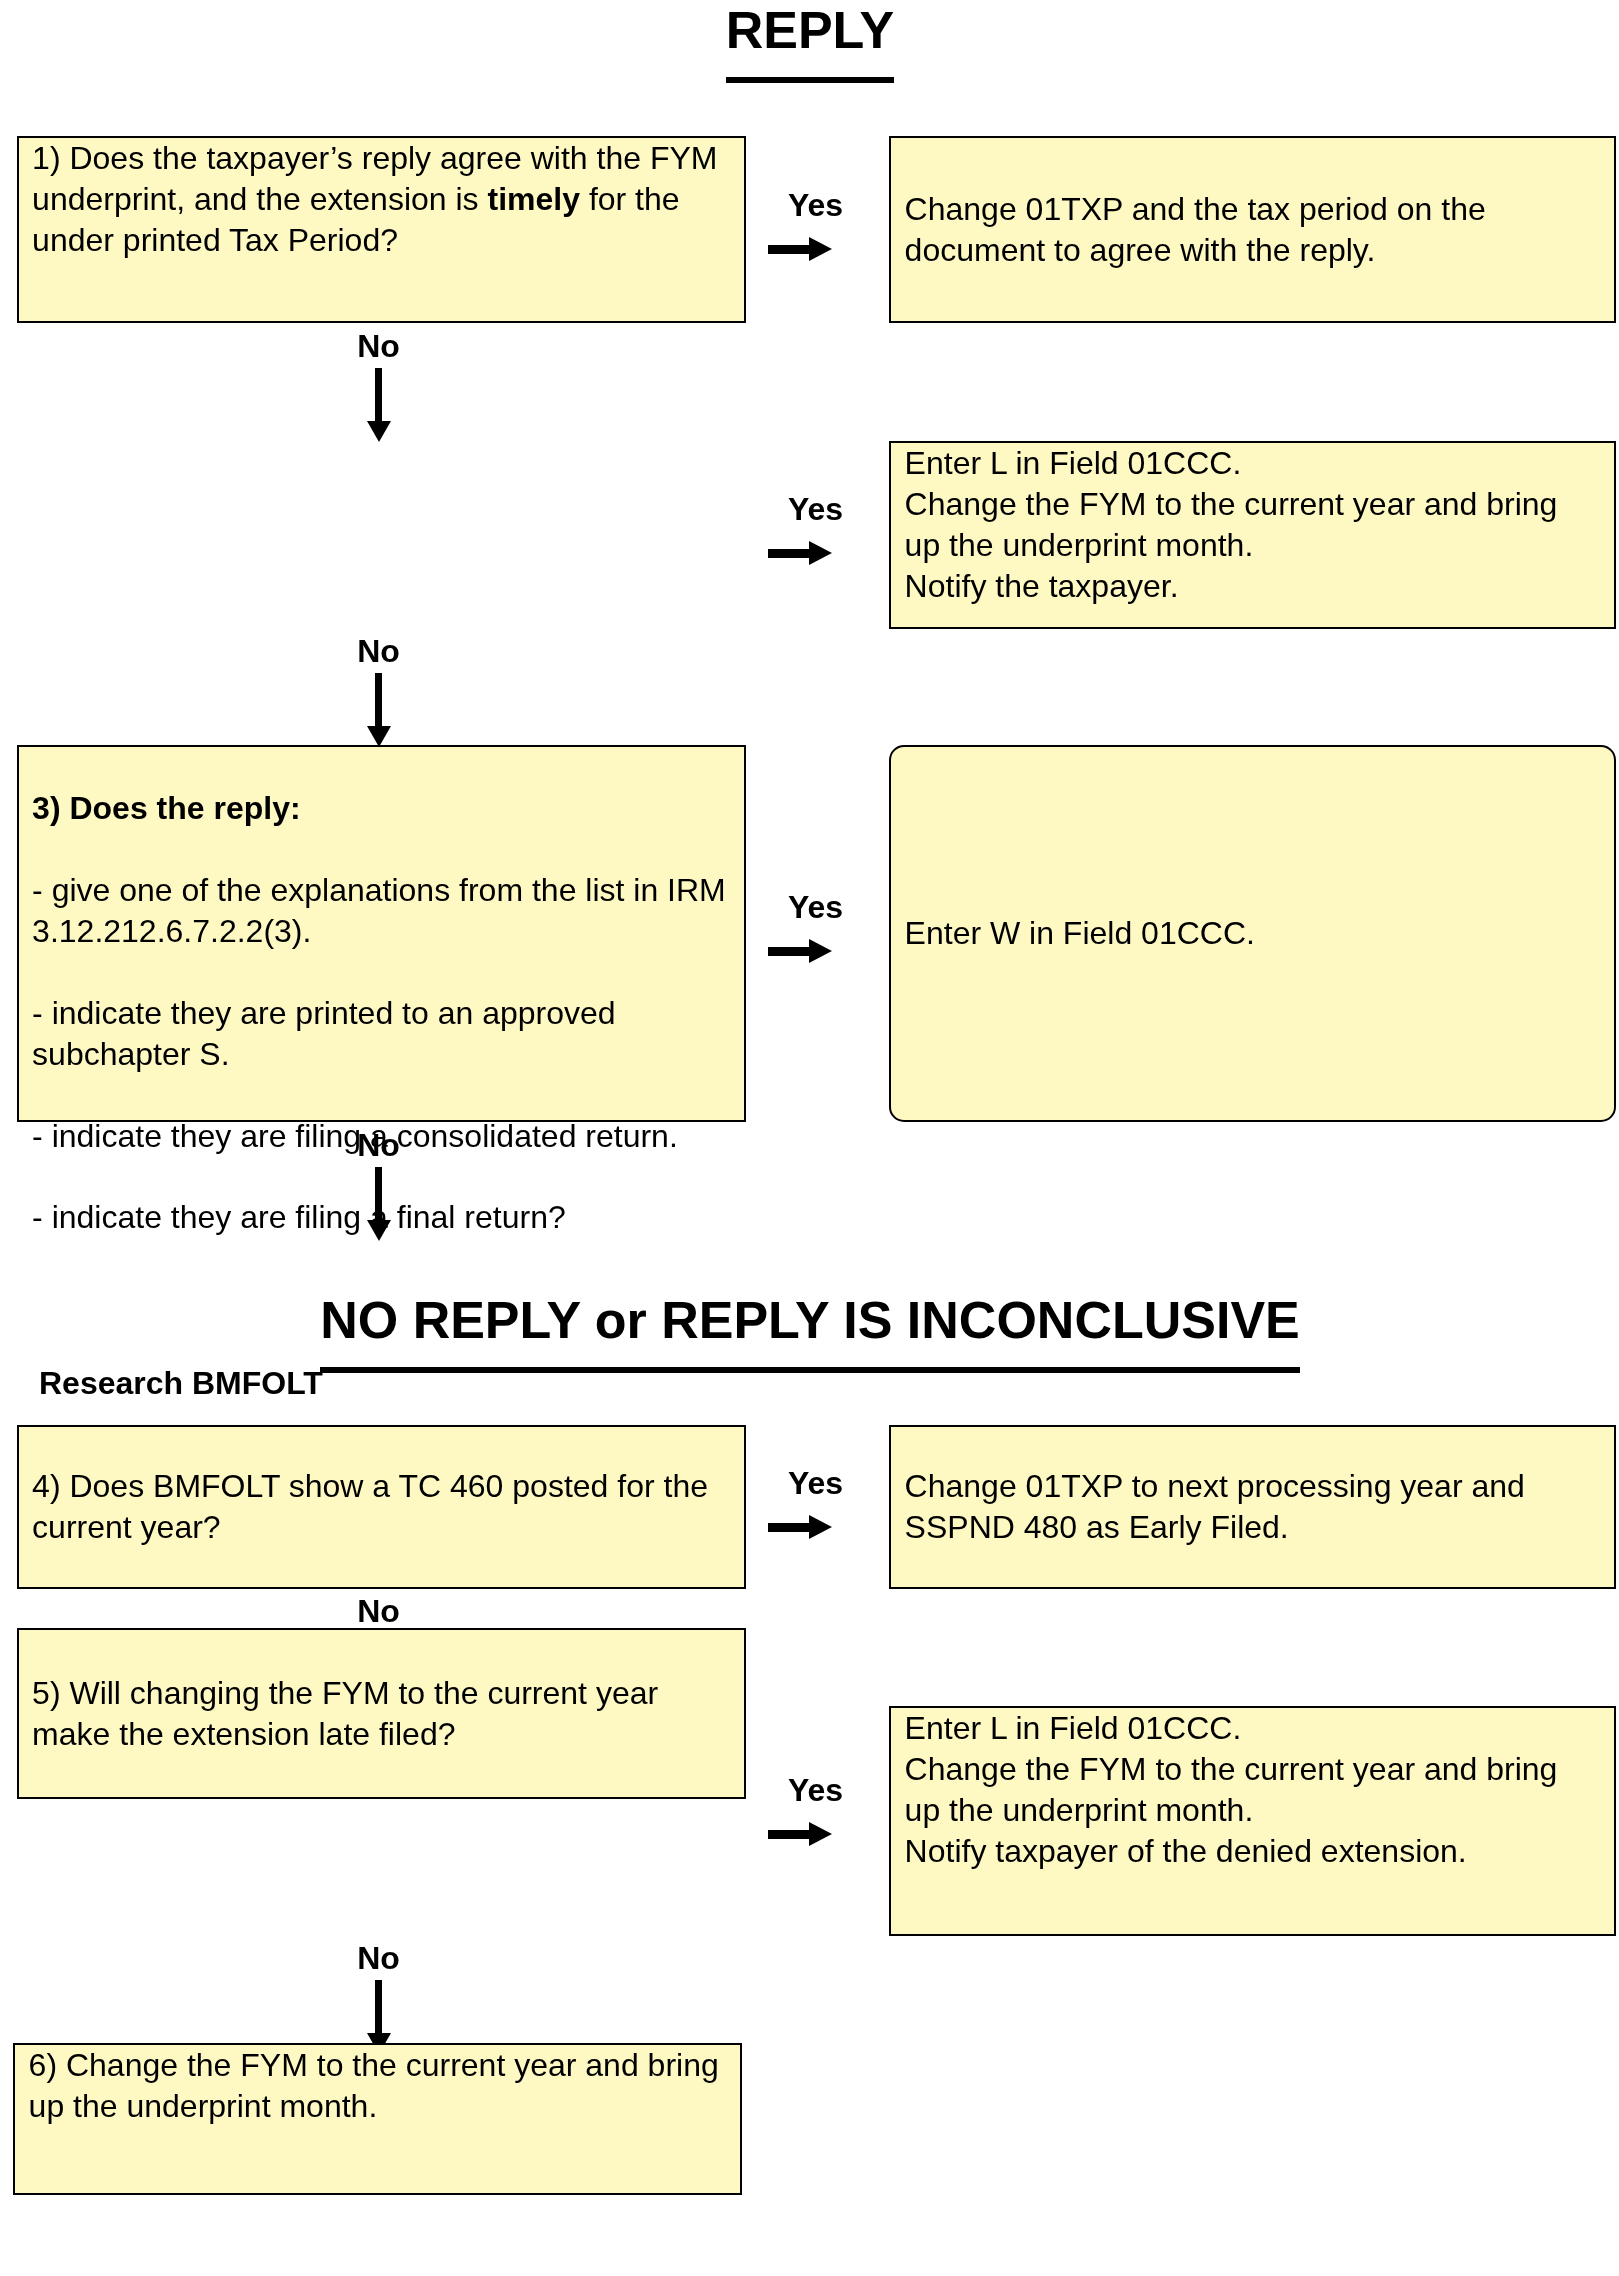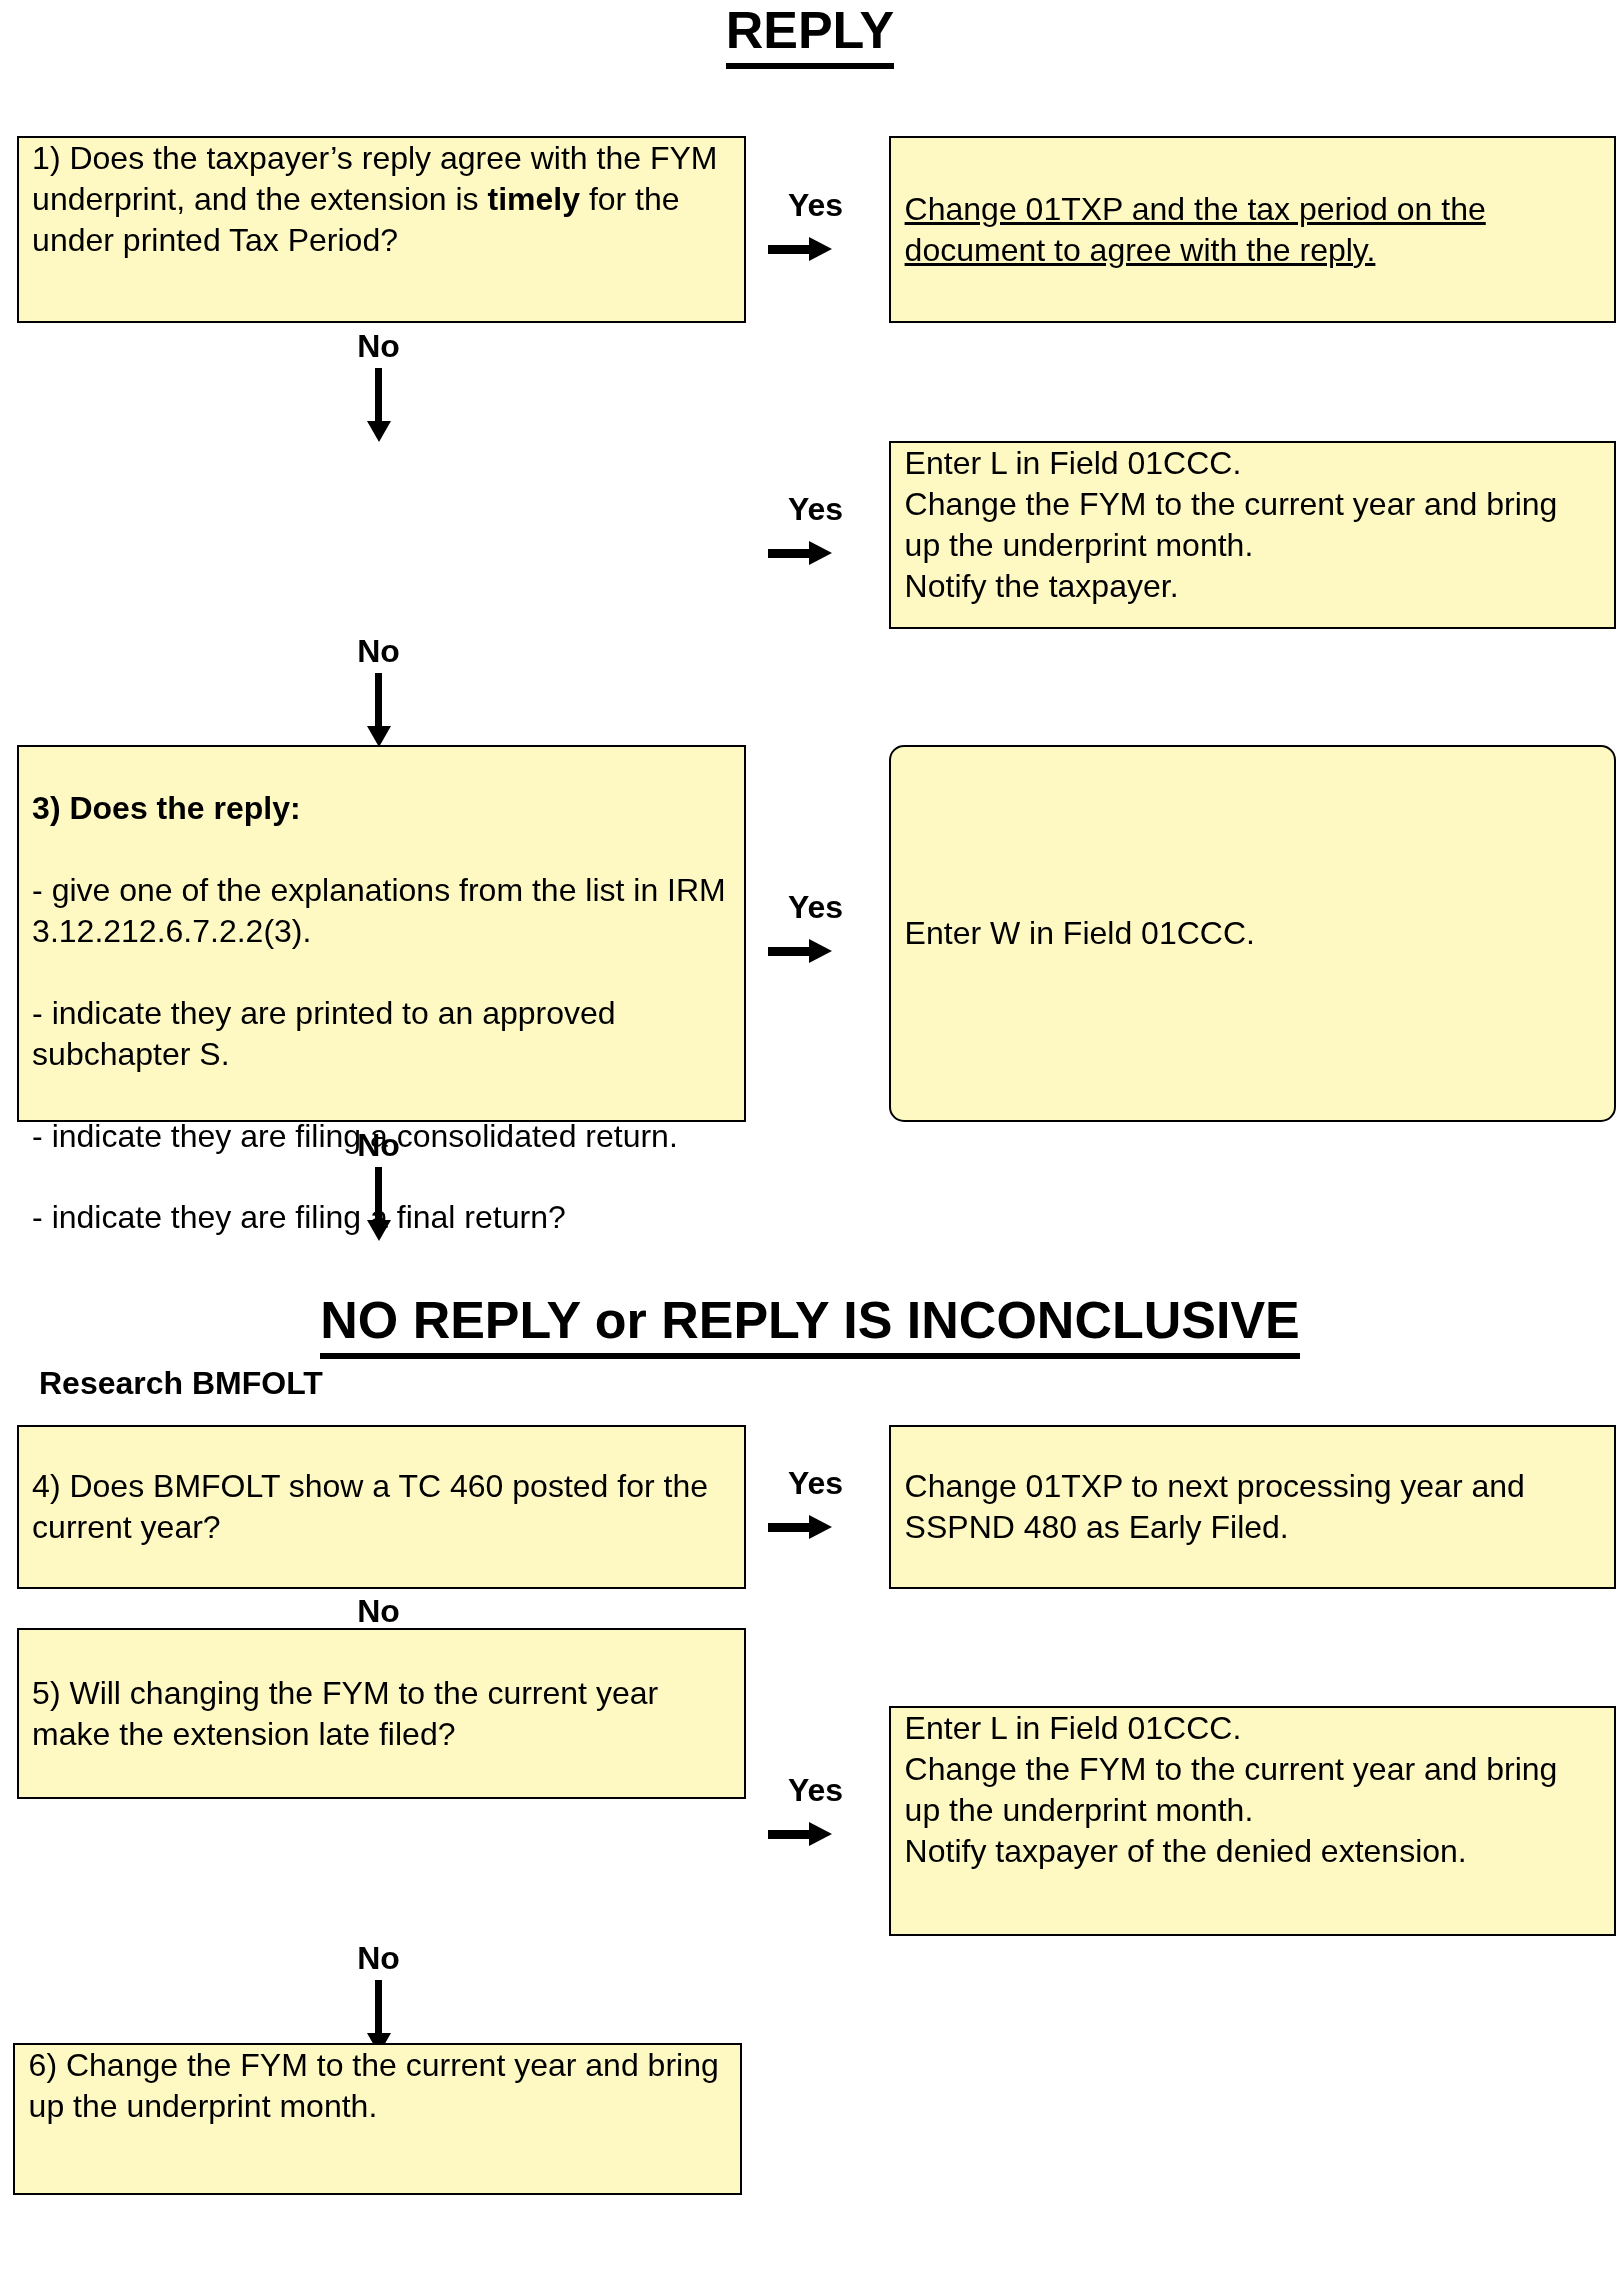--- a/index.html
+++ b/index.html
@@ -5,21 +5,21 @@
   html,body{margin:0;padding:0;background:#ffffff;}
   body{width:1620px;height:2276px;position:relative;
        font-family:"Liberation Sans","DejaVu Sans",sans-serif;color:#000;}
   #canvas{position:relative;width:1620px;height:2276px;overflow:hidden;}
 
   .title{
     position:absolute;text-align:center;font-weight:bold;color:#000;
     letter-spacing:0px;line-height:1.0;
   }
   .title .ul{
-    display:inline-block;border-bottom:6.8px solid #000;padding-bottom:7px;
+    display:inline-block;border-bottom:6.8px solid #000;padding-bottom:21px;
   }
   #title-reply{left:0;top:3.9px;width:1620px;font-size:52px;}
   #title-noreply{left:0;top:1294px;width:1620px;font-size:52px;}
 
   .section-label{
     position:absolute;font-size:32px;font-weight:bold;color:#000;
     left:39px;top:1366px;line-height:1.1;
   }
 
   .box{
@@ -76,21 +76,21 @@
   </div>
 
   <div class="hconn" id="yes-1" style="left:762px;top:189px;">
     <div class="lbl">Yes</div>
     <div class="arrow">
       <div class="shaft"></div>
         <div class="head"></div>
     </div>
   </div>
 
-  <div class="box" id="box-1r" style="left:889px;top:136px;width:727px;height:187px;text-decoration:underline;">
+  <div class="box" id="box-1r" style="left:889px;top:136px;width:727px;height:187px;">
     <div class="txt">Change 01TXP and the tax period on the document to agree with the reply.</div>
   </div>
 
   <div class="vconn" id="no-1" style="left:335px;top:330px;">
     <div class="lbl">No</div>
     <div class="shaft" style="height:53px;"></div>
     <div class="head"></div>
   </div>
 
 

